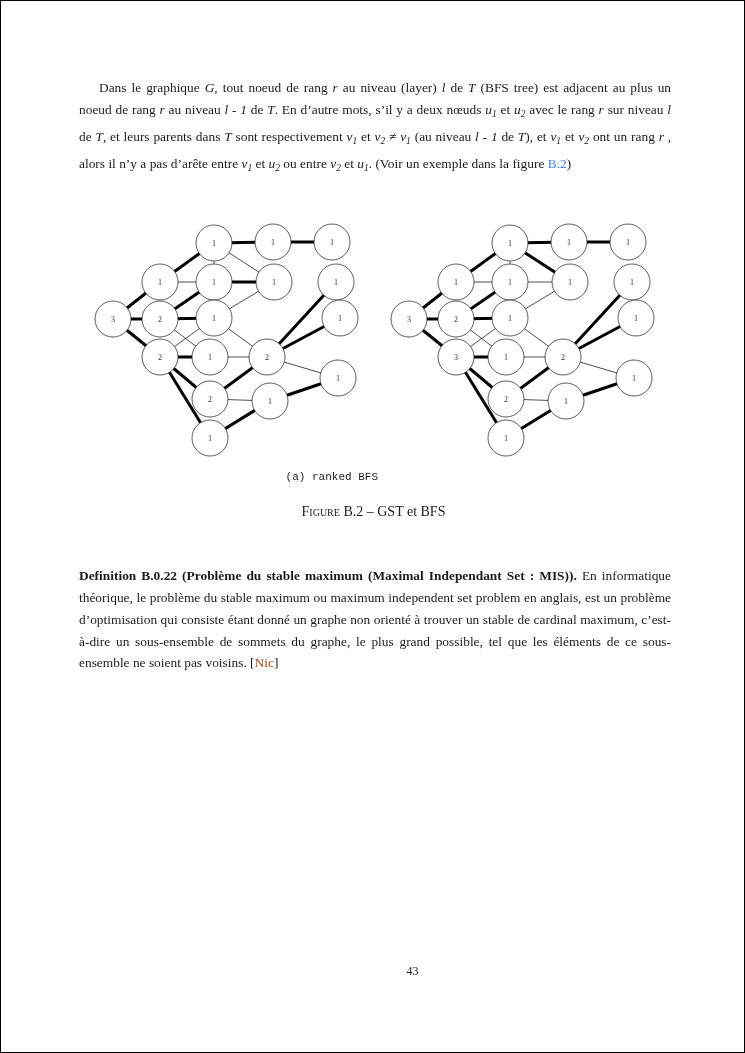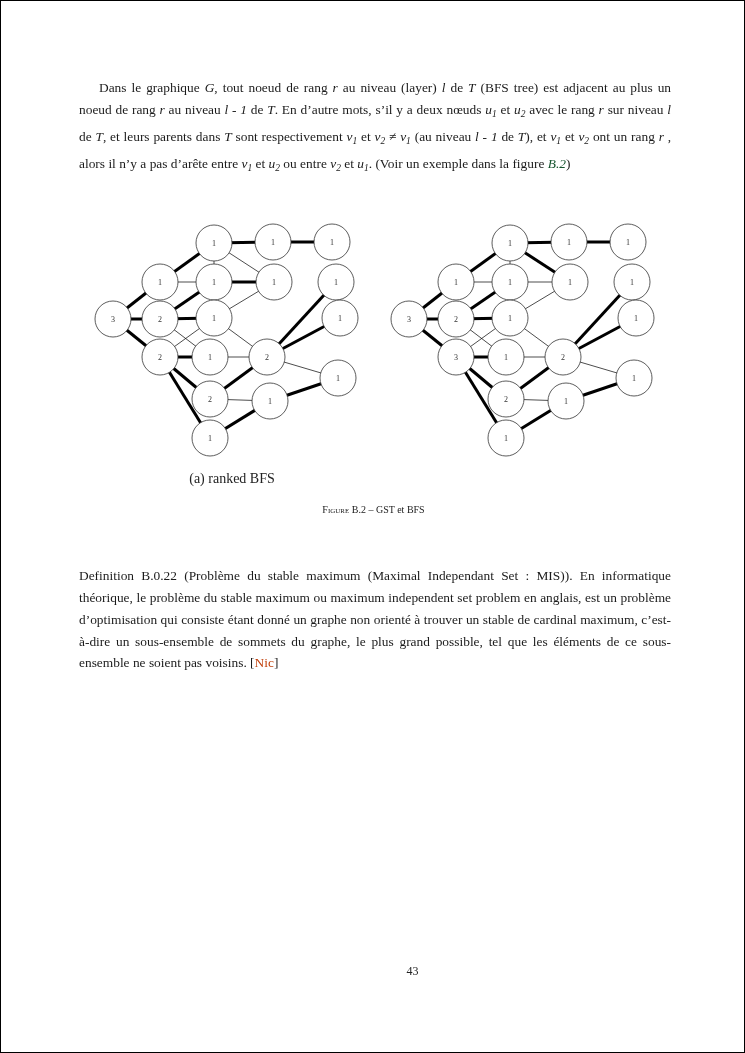--- a/index.html
+++ b/index.html
@@ -16,38 +16,38 @@
   .para{
     position:absolute;
     left:78px;width:592px;
     text-align:justify;
     font-size:13.4px;
     line-height:21.7px;
   }
   #para1{top:63px;text-indent:20px;}
   #definition{top:551px;}
   .seg-n{}
-  .seg-b{font-weight:normal;}
+  .seg-b{font-weight:bold;}
   .seg-i{font-style:italic;}
   .seg-sub{font-style:italic;font-size:9.5px;vertical-align:-3px;}
-  .seg-link{color:#14532d;cursor:pointer;font-style:italic;}
+  .seg-link{color:#3b82f6;cursor:pointer;}
   .seg-green{color:#c2410c;cursor:pointer;}
   .graph-svg{position:absolute;top:212px;}
   #graph-a{left:85px;}
   #graph-b{left:381px;}
   .subcaption{
     position:absolute;top:470px;
-    font-size:14px;color:#222;
-    text-align:center;width:292px;
+    font-size:11px;color:#222;
+    text-align:right;width:292px;font-family:Liberation Mono, monospace;
   }
   #caption-a{left:85px;}
   #caption-b{left:381px;}
   .figcaption{
     position:absolute;top:503px;left:0;width:745px;
-    text-align:center;font-size:10px;color:#1b1b1b;
+    text-align:center;font-size:14px;color:#1b1b1b;
   }
   .figcaption .sc{font-variant:small-caps;}
   .pagenum{
     position:absolute;top:963px;left:0;width:745px;
     text-align:center;font-size:12px;color:#222;padding-left:39px;
   }
 </style>
 </head>
 <body>
 

